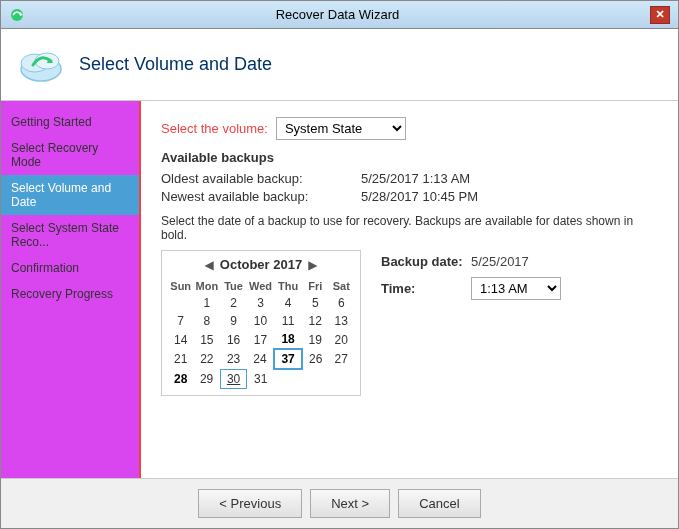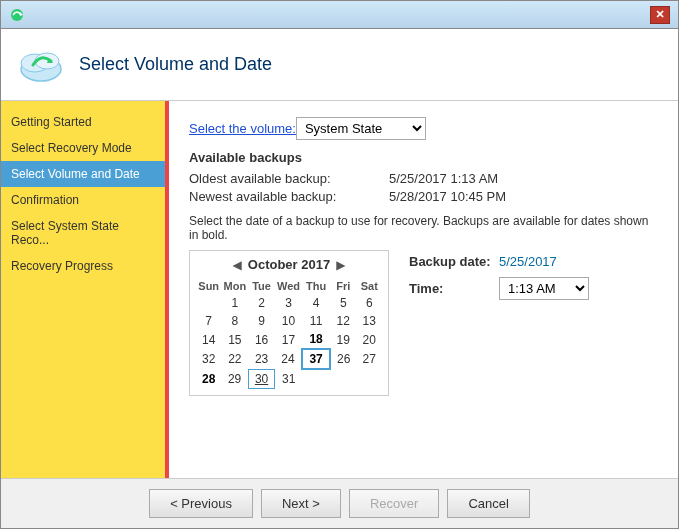--- a/index.html
+++ b/index.html
@@ -65,23 +65,23 @@
       font-size: 18px;
       font-weight: 300;
       color: #003366;
     }
     .content-area {
       display: flex;
       flex: 1;
       overflow: hidden;
     }
     .sidebar {
-      width: 168px;
-      background: #fde047;
-      border-right: 4px solid #ef4444;
+      width: 140px;
+      background: #d946ef;
+      border-right: 2px solid #ef4444;
       padding: 8px 0;
       flex-shrink: 0;
     }
     .sidebar-item {
       padding: 6px 10px;
       cursor: pointer;
       color: #333;
       font-size: 12px;
     }
     .sidebar-item.active {
@@ -93,23 +93,23 @@
       padding: 16px 20px;
       background: white;
       overflow-y: auto;
     }
     .field-row {
       display: flex;
       align-items: center;
       margin-bottom: 10px;
     }
     .field-label {
-      color: #1d4ed8;
+      color: #ef4444;
+      margin-right: 8px;
       white-space: nowrap;
-      text-decoration: underline;
     }
     select.volume-select {
       padding: 2px 4px;
       border: 1px solid #aaa;
       background: white;
       min-width: 130px;
     }
     .section-label {
       font-weight: bold;
       margin-bottom: 6px;
@@ -200,21 +200,21 @@
       display: flex;
       align-items: center;
       margin-bottom: 8px;
     }
     .dt-label {
       width: 90px;
       color: #333;
       font-weight: bold;
     }
     .dt-value {
-      color: #0369a1;
+      color: #404040;
     }
     select.time-select {
       padding: 2px 4px;
       border: 1px solid #aaa;
       background: white;
       min-width: 90px;
     }
     .footer {
       background: #f0f0f0;
       border-top: 1px solid #ccc;
@@ -246,20 +246,21 @@
 <div class="window">
 
   <div class="title-bar">
     <div class="title-bar-icon">
       <svg width="16" height="16" viewBox="0 0 16 16">
         <circle cx="8" cy="8" r="6" fill="#2ecc71"></circle>
         <path d="M4 8 Q8 2 12 8" stroke="white" stroke-width="1.5" fill="none"></path>
         <polygon points="11,5 14,8 11,9" fill="white"></polygon>
       </svg>
     </div>
+    <span class="title-bar-title">Recover Data Wizard</span>
     <div class="close-btn">✕</div>
   </div>
 
   <div class="header-area">
     <div class="header-icon">
       <svg width="48" height="48" viewBox="0 0 48 48">
         <ellipse cx="24" cy="28" rx="20" ry="12" fill="#c8e8f8" stroke="#88c8e8" stroke-width="1.5"></ellipse>
         <ellipse cx="18" cy="22" rx="14" ry="9" fill="#d8eef8" stroke="#88c8e8" stroke-width="1"></ellipse>
         <ellipse cx="30" cy="20" rx="12" ry="8" fill="#e8f4fc" stroke="#88c8e8" stroke-width="1"></ellipse>
         <path d="M16 24 Q24 12 34 20" stroke="#2ecc71" stroke-width="3" fill="none" stroke-linecap="round"></path>
@@ -268,22 +269,22 @@
     </div>
     <span class="header-title">Select Volume and Date</span>
   </div>
 
   <div class="content-area">
 
     <div class="sidebar">
     <div class="sidebar-item">Getting Started</div>
         <div class="sidebar-item">Select Recovery Mode</div>
         <div class="sidebar-item active">Select Volume and Date</div>
+        <div class="sidebar-item">Select System State Reco...</div>
         <div class="sidebar-item">Confirmation</div>
-        <div class="sidebar-item">Select System State Reco...</div>
         <div class="sidebar-item">Recovery Progress</div>
       </div>
 
     <div class="main-content">
       <div class="field-row">
         <span class="field-label">Select the volume:</span>
         <select class="volume-select">
         <option value="System State">System State</option><option value="C:">C:</option><option value="D:">D:</option></select>
       </div>
       <div class="section-label">Available backups</div>
@@ -339,21 +340,21 @@
                 <tr>
                   <td>14</td>
                   <td>15</td>
                   <td>16</td>
                   <td>17</td>
                   <td class="bold-date">18</td>
                   <td>19</td>
                   <td>20</td>
                 </tr>
                 <tr>
-                  <td>32</td>
+                  <td>21</td>
                   <td>22</td>
                   <td>23</td>
                   <td>24</td>
                   <td class="bold-date selected">37</td>
                   <td>26</td>
                   <td>27</td>
                 </tr>
                 <tr>
                   <td class="bold-date">28</td>
                   <td>29</td>
@@ -378,16 +379,15 @@
             <option value="1:13 AM">1:13 AM</option><option value="2:00 PM">2:00 PM</option><option value="10:45 PM">10:45 PM</option></select>
           </div>
         </div>
       </div>
     </div>
   </div>
 
   <div class="footer">
     <button class="footer-btn">&lt; Previous</button>
     <button class="footer-btn">Next &gt;</button>
-    <button class="footer-btn" disabled="">Recover</button>
     <button class="footer-btn">Cancel</button>
   </div>
 </div>
 
 </body></html>

